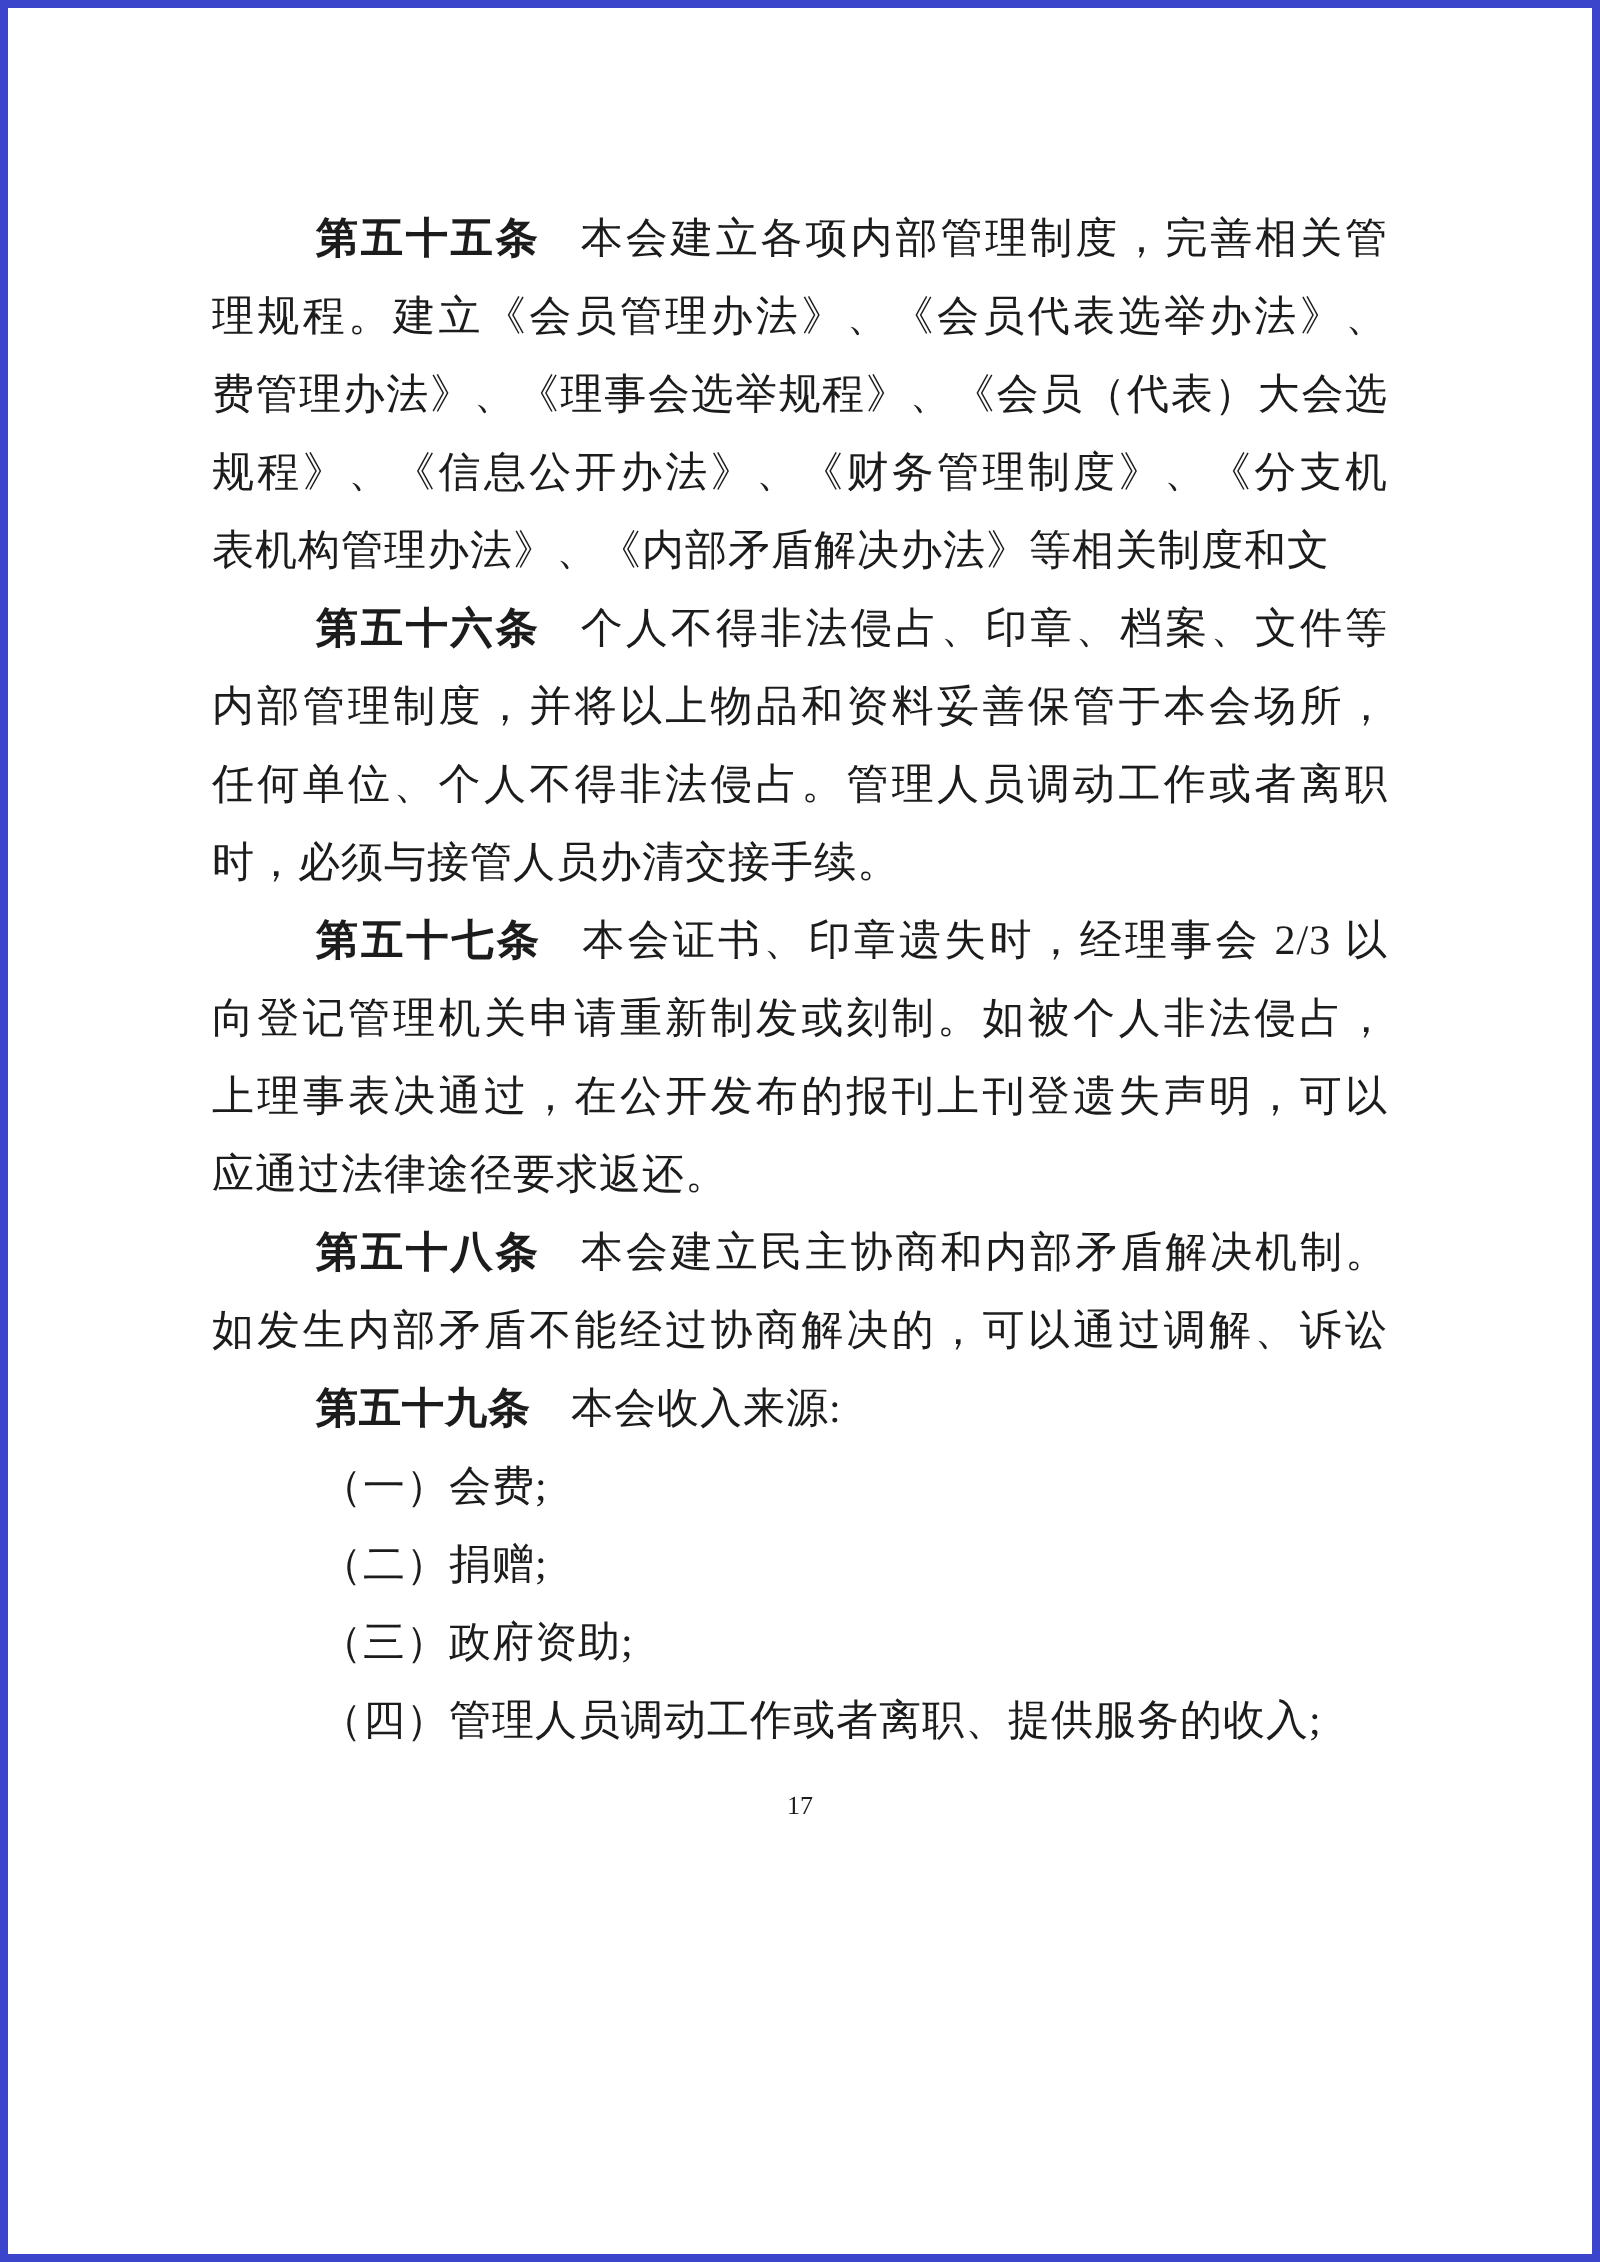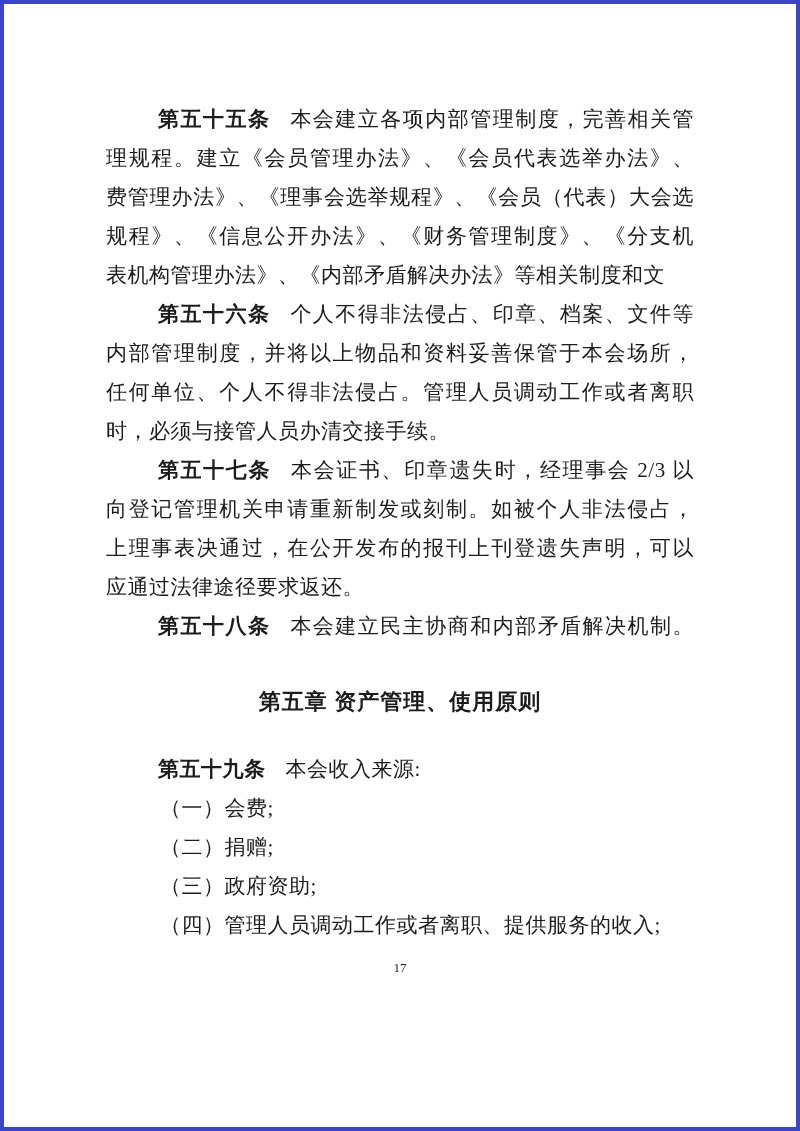--- a/index.html
+++ b/index.html
@@ -78,22 +78,22 @@
         <div class="line last-line">时，必须与接管人员办清交接手续。</div>
       </div>
       <div class="paragraph">
         <div class="line first-line"><span class="article-head">第五十七条</span><span>本会证书、印章遗失时，经理事会 2/3 以</span></div>
         <div class="line">向登记管理机关申请重新制发或刻制。如被个人非法侵占，</div>
         <div class="line">上理事表决通过，在公开发布的报刊上刊登遗失声明，可以</div>
         <div class="line last-line">应通过法律途径要求返还。</div>
       </div>
       <div class="paragraph">
         <div class="line first-line"><span class="article-head">第五十八条</span><span>本会建立民主协商和内部矛盾解决机制。</span></div>
+        <div class="line">如发生内部矛盾不能经过协商解决的，可以通过调解、诉讼</div>
       </div>
-      <div class="chapter-heading">第五章 资产管理、使用原则</div>
       <div class="paragraph">
         <div class="line first-line last-line"><span class="article-head">第五十九条</span><span>本会收入来源:</span></div>
       </div>
       <div class="line item-line">（一）会费;</div>
       <div class="line item-line">（二）捐赠;</div>
       <div class="line item-line">（三）政府资助;</div>
       <div class="line item-line">（四）管理人员调动工作或者离职、提供服务的收入;</div>
     </div>
   <div class="page-number">17</div>
 </div>

